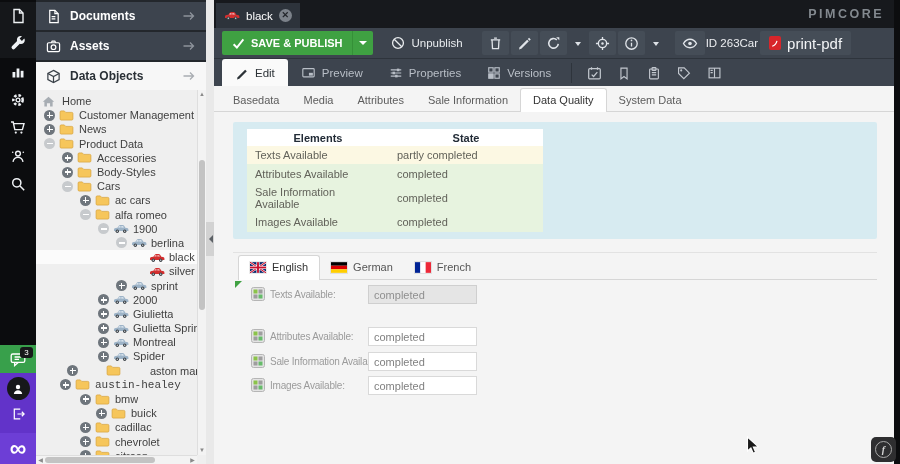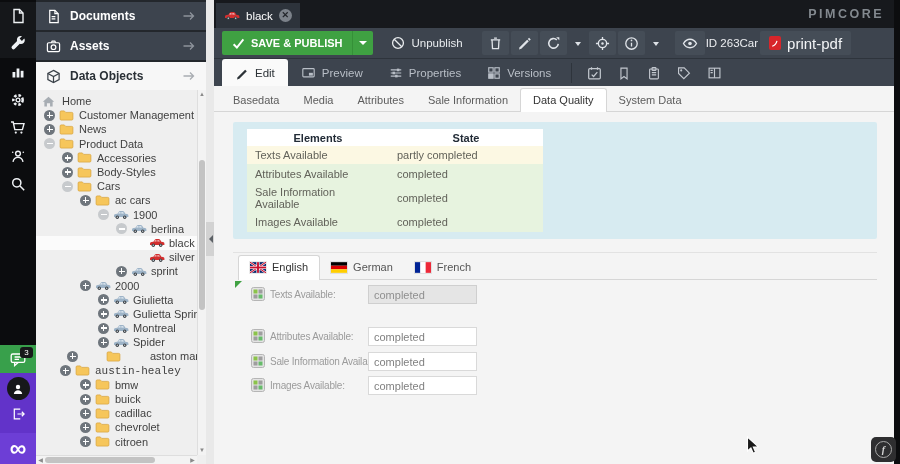--- a/index.html
+++ b/index.html
@@ -341,20 +341,29 @@
       </div>
       <div class="trow" style="padding-left: 44px;">
         <span class="exp plus"></span>
         <span class="ticon">
           <svg width="15" height="11" viewBox="0 0 16 12">
             <path d="M1 2.2C1 1.5 1.5 1 2.2 1h3.4l1.5 1.6h6.7c.7 0 1.2.5 1.2 1.2v6c0 .7-.5 1.2-1.2 1.2H2.2C1.5 11 1 10.5 1 9.8Z" fill="#f6c65b" stroke="#d9a33c" stroke-width="0.8"></path>
           </svg>
         </span>
         <span class="tlabel">ac cars</span>
       </div>
+      <div class="trow" style="padding-left: 44px;">
+        <span class="exp minus"></span>
+        <span class="ticon">
+          <svg width="15" height="11" viewBox="0 0 16 12">
+            <path d="M1 2.2C1 1.5 1.5 1 2.2 1h3.4l1.5 1.6h6.7c.7 0 1.2.5 1.2 1.2v6c0 .7-.5 1.2-1.2 1.2H2.2C1.5 11 1 10.5 1 9.8Z" fill="#f6c65b" stroke="#d9a33c" stroke-width="0.8"></path>
+          </svg>
+        </span>
+        <span class="tlabel">alfa romeo</span>
+      </div>
       <div class="trow" style="padding-left: 62px;">
         <span class="exp minus"></span>
         <span class="ticon">
           <svg width="16" height="11" viewBox="0 0 16 11">
             <path d="M1 8V6.5C1 5.6 1.6 5 2.5 4.9l1.9-.2L5.6 3C6 2.4 6.6 2.1 7.3 2.1h2.2c.8 0 1.4.3 1.8 1l1 1.6 1.7.3c.9.2 1.4.8 1.4 1.7V8Z" fill="#9db3c7"></path>
             <path d="M5.9 3.2h1.6v1.3H5.3ZM8.3 3.2h1.8l.8 1.3H8.3Z" fill="#e9f1f7"></path>
             <circle cx="4.3" cy="8.2" r="1.7" fill="#3c4247"></circle>
             <circle cx="4.3" cy="8.2" r="0.7" fill="#cfd6db"></circle>
             <circle cx="11.7" cy="8.2" r="1.7" fill="#3c4247"></circle>
             <circle cx="11.7" cy="8.2" r="0.7" fill="#cfd6db"></circle>
@@ -411,21 +420,21 @@
             <path d="M1 8V6.5C1 5.6 1.6 5 2.5 4.9l1.9-.2L5.6 3C6 2.4 6.6 2.1 7.3 2.1h2.2c.8 0 1.4.3 1.8 1l1 1.6 1.7.3c.9.2 1.4.8 1.4 1.7V8Z" fill="#9db3c7"></path>
             <path d="M5.9 3.2h1.6v1.3H5.3ZM8.3 3.2h1.8l.8 1.3H8.3Z" fill="#e9f1f7"></path>
             <circle cx="4.3" cy="8.2" r="1.7" fill="#3c4247"></circle>
             <circle cx="4.3" cy="8.2" r="0.7" fill="#cfd6db"></circle>
             <circle cx="11.7" cy="8.2" r="1.7" fill="#3c4247"></circle>
             <circle cx="11.7" cy="8.2" r="0.7" fill="#cfd6db"></circle>
           </svg>
         </span>
         <span class="tlabel">sprint</span>
       </div>
-      <div class="trow" style="padding-left: 44px;">
+      <div class="trow" style="padding-left: 62px;">
         <span class="exp plus"></span>
         <span class="ticon">
           <svg width="16" height="11" viewBox="0 0 16 11">
             <path d="M1 8V6.5C1 5.6 1.6 5 2.5 4.9l1.9-.2L5.6 3C6 2.4 6.6 2.1 7.3 2.1h2.2c.8 0 1.4.3 1.8 1l1 1.6 1.7.3c.9.2 1.4.8 1.4 1.7V8Z" fill="#9db3c7"></path>
             <path d="M5.9 3.2h1.6v1.3H5.3ZM8.3 3.2h1.8l.8 1.3H8.3Z" fill="#e9f1f7"></path>
             <circle cx="4.3" cy="8.2" r="1.7" fill="#3c4247"></circle>
             <circle cx="4.3" cy="8.2" r="0.7" fill="#cfd6db"></circle>
             <circle cx="11.7" cy="8.2" r="1.7" fill="#3c4247"></circle>
             <circle cx="11.7" cy="8.2" r="0.7" fill="#cfd6db"></circle>
           </svg>
@@ -508,21 +517,21 @@
       </div>
       <div class="trow" style="padding-left: 44px;">
         <span class="exp plus"></span>
         <span class="ticon">
           <svg width="15" height="11" viewBox="0 0 16 12">
             <path d="M1 2.2C1 1.5 1.5 1 2.2 1h3.4l1.5 1.6h6.7c.7 0 1.2.5 1.2 1.2v6c0 .7-.5 1.2-1.2 1.2H2.2C1.5 11 1 10.5 1 9.8Z" fill="#f6c65b" stroke="#d9a33c" stroke-width="0.8"></path>
           </svg>
         </span>
         <span class="tlabel">bmw</span>
       </div>
-      <div class="trow" style="padding-left: 44px;">
+      <div class="trow" style="padding-left: 60px;">
         <span class="exp plus"></span>
         <span class="ticon">
           <svg width="15" height="11" viewBox="0 0 16 12">
             <path d="M1 2.2C1 1.5 1.5 1 2.2 1h3.4l1.5 1.6h6.7c.7 0 1.2.5 1.2 1.2v6c0 .7-.5 1.2-1.2 1.2H2.2C1.5 11 1 10.5 1 9.8Z" fill="#f6c65b" stroke="#d9a33c" stroke-width="0.8"></path>
           </svg>
         </span>
         <span class="tlabel">buick</span>
       </div>
       <div class="trow" style="padding-left: 44px;">
         <span class="exp plus"></span>

